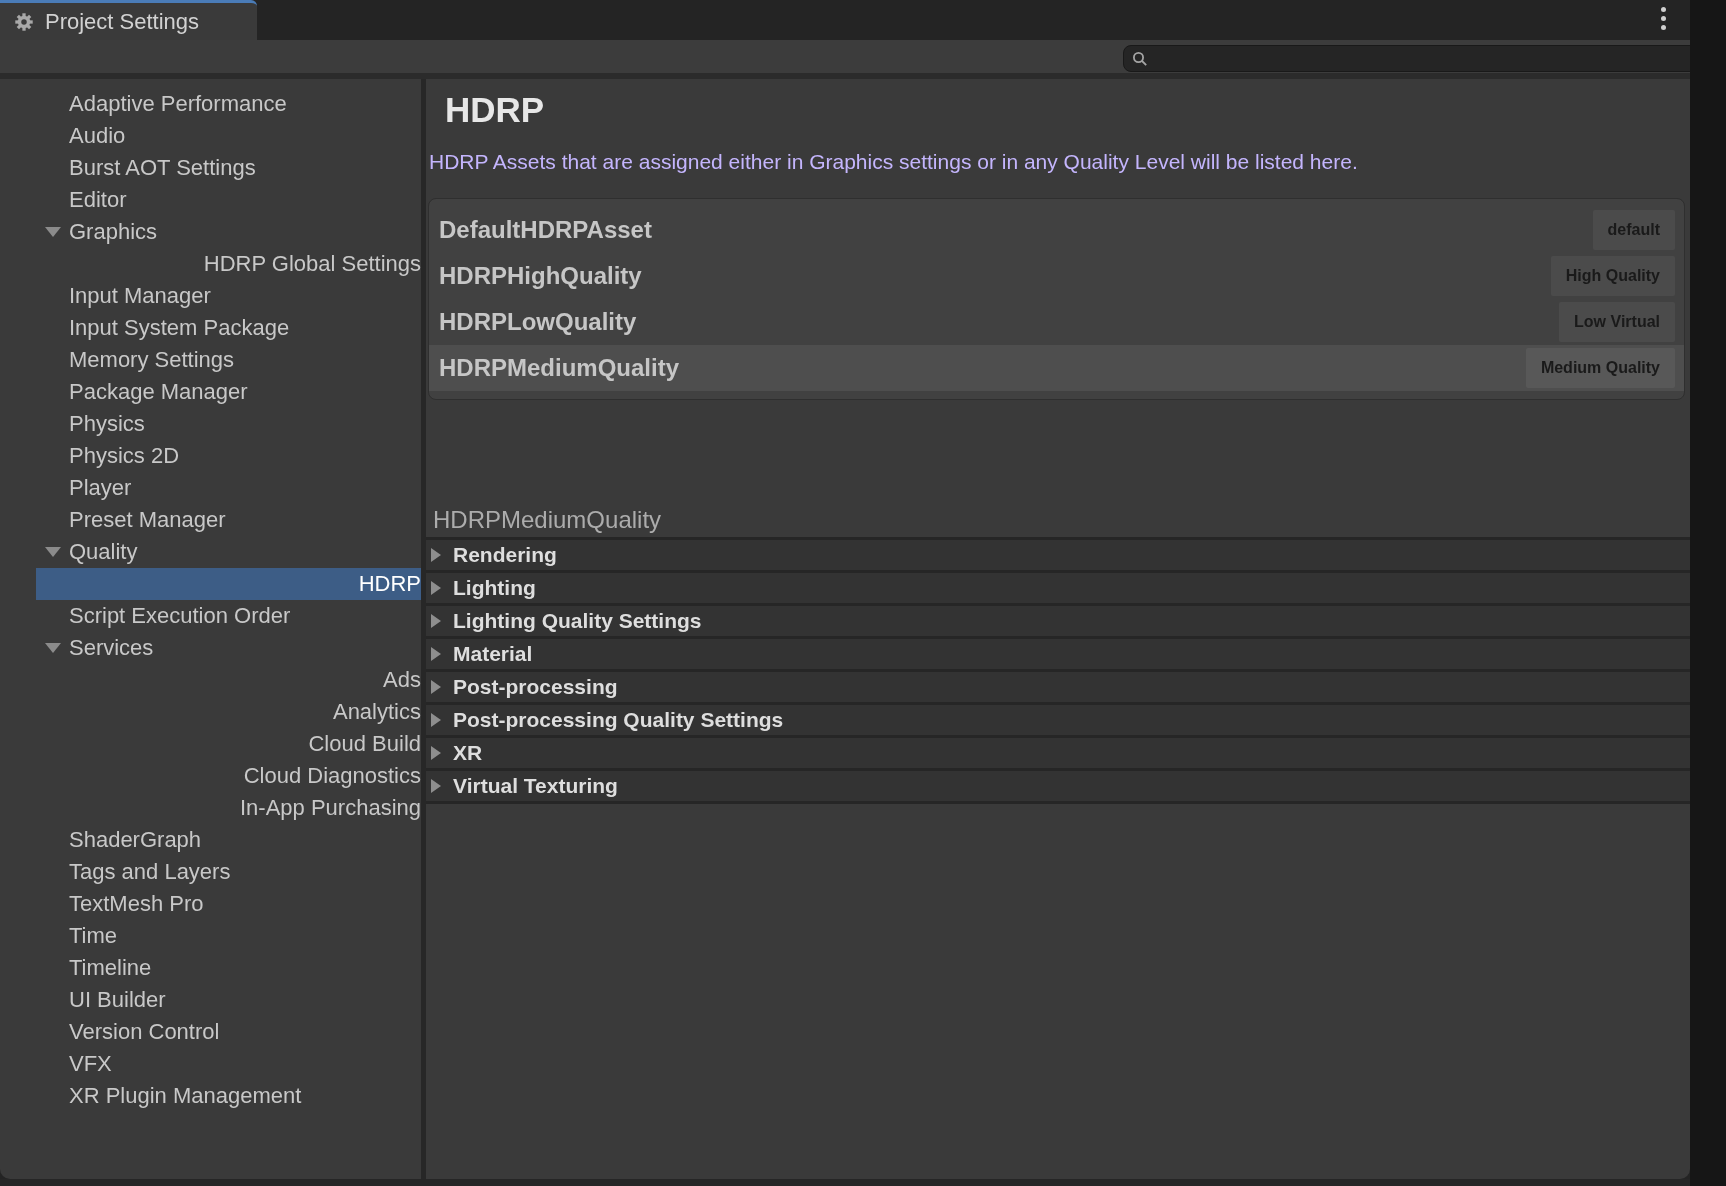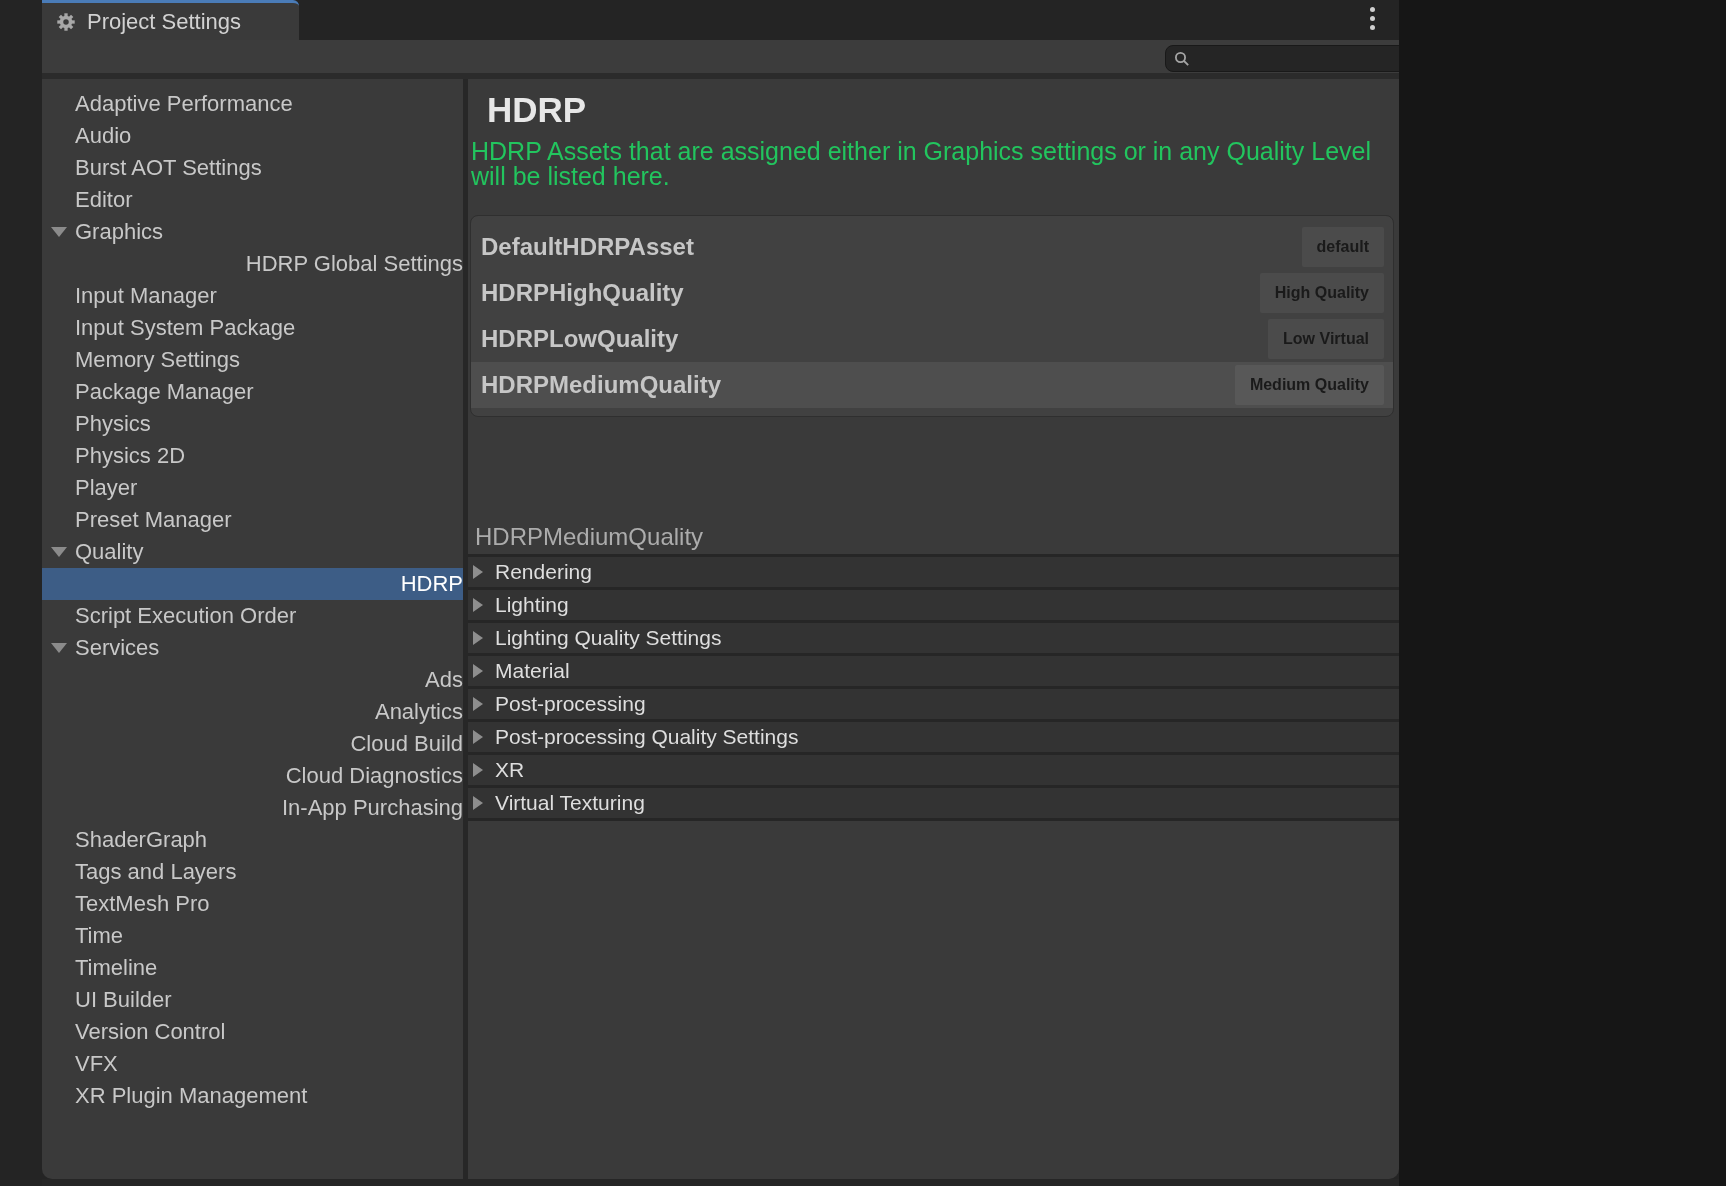--- a/index.html
+++ b/index.html
@@ -1,17 +1,17 @@
 <!DOCTYPE html>
 <html style="--accent-blue: #4A7CB8; --selection-blue: #3D5D86; --chip-bg: #4B4B4B; --chip-bg-highlighted: #585858; --chip-text: #1A1A1A;"><head>
 <meta charset="utf-8">
 <style>
   html,body{margin:0;padding:0;background:#161616;}
   *{box-sizing:border-box;font-family:"Liberation Sans",sans-serif;}
-  .window{position:relative;width:1399px;height:1186px;background:#242424;overflow:hidden;padding-left:42px;}
+  .window{position:relative;width:1690px;height:1186px;background:#242424;overflow:hidden;}
 
   
   .tabbar{position:relative;height:40px;background:#242424;}
   .tab{position:absolute;left:0;top:0;width:257px;height:40px;background:#3A3A3A;
        border-top:3px solid var(--accent-blue,#4A7CB8);border-top-right-radius:6px;
        display:flex;align-items:center;gap:10px;padding-left:13px;
        font-size:22px;color:#D2D2D2;}
   .kebab{position:absolute;right:24px;top:7px;display:flex;flex-direction:column;gap:4px;cursor:pointer;}
   .kebab i{width:5px;height:5px;border-radius:50%;background:#CFCFCF;}
 
@@ -22,51 +22,51 @@
           gap:6px;padding-left:8px;}
   .search input{flex:1;background:transparent;border:none;outline:none;color:#D0D0D0;font-size:18px;height:100%;}
 
   
   .content{display:flex;height:1100px;border-radius:0 0 10px 10px;overflow:hidden;}
   .footer{height:7px;background:#262626;}
 
   
   .sidebar{width:421px;background:#3A3A3A;padding-top:9px;flex:none;overflow:hidden;}
   .sb-item{position:relative;height:32px;display:flex;align-items:center;padding-left:33px;
-           font-size:22px;color:#C8C8C8;white-space:nowrap;cursor:default;}
+           font-size:22px;color:#C8C8C8;white-space:nowrap;cursor:default;margin-left:36px;}
   .sb-item.sub{padding-left:61px;justify-content:flex-end;}
   .sb-item.selected{background:var(--selection-blue,#3D5D86);color:#FFFFFF;}
   .tri-down{position:absolute;left:9px;top:50%;transform:translateY(-50%);width:0;height:0;
             border-left:8px solid transparent;border-right:8px solid transparent;
             border-top:10px solid #8B8B8B;}
   .divider{width:5px;background:#272727;flex:none;}
 
   
   .main{flex:1;min-width:0;background:#3A3A3A;position:relative;}
   .page-title{margin:13px 0 0 19px;font-size:35px;line-height:1;font-weight:700;color:#E7E7E7;}
-  .page-subtitle{margin:12px 0 0 3px;font-size:25px;line-height:1;color:#22c55e;}
+  .page-subtitle{margin:24px 0 0 3px;font-size:21px;line-height:1;color:#c4b5fd;}
 
   .asset-box{margin:26px 5px 0 2px;background:#414141;border:1px solid #2F2F2F;
              border-radius:8px;padding:8px 0;}
   .asset-row{position:relative;height:46px;display:flex;align-items:center;padding-left:10px;
              font-size:24px;color:#C6C6C6;font-weight:bold;}
   .asset-row.highlighted{background:#4E4E4E;}
   .asset-chip{position:absolute;right:9px;top:50%;transform:translateY(-50%);height:40px;
               display:flex;align-items:center;padding:0 15px;border-radius:2px;
               background:var(--chip-bg,#4B4B4B);color:var(--chip-text,#1A1A1A);font-size:16px;}
   .asset-row.highlighted .asset-chip{background:var(--chip-bg-highlighted,#585858);}
 
   .section-label-row{margin-top:102px;height:38px;display:flex;align-items:center;
                      padding-left:7px;font-size:24px;color:#ACACAC;border-bottom:3px solid #262626;}
 
   .fold-row{height:33px;background:#333333;border-bottom:3px solid #262626;
             display:flex;align-items:center;padding-left:3px;cursor:pointer;}
   .tri-right{width:0;height:0;border-top:7px solid transparent;border-bottom:7px solid transparent;
              border-left:10px solid #8E8E8E;margin-left:2px;flex:none;}
-  .fold-label{margin-left:12px;font-size:21px;font-weight:400;color:#DEDEDE;white-space:nowrap;}
+  .fold-label{margin-left:12px;font-size:21px;font-weight:700;color:#DEDEDE;white-space:nowrap;}
 </style>
 </head>
 <body>
 
 <div class="window">
 
   <div class="tabbar">
     <div class="tab">
       <svg width="22" height="22" viewBox="0 0 24 24">
         <g stroke="#A8A8A8" stroke-width="3.6">

